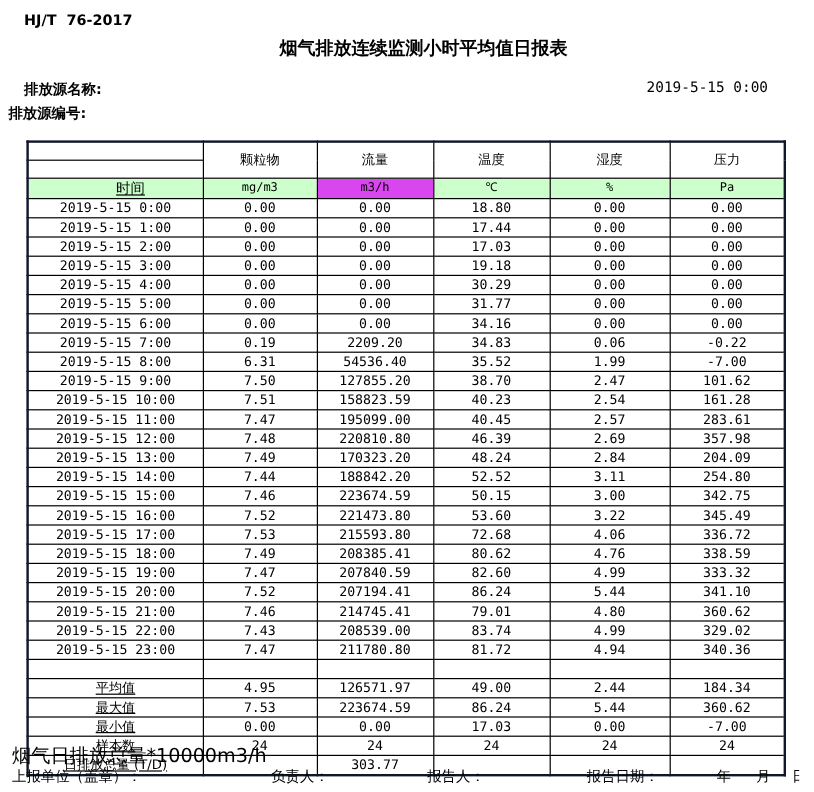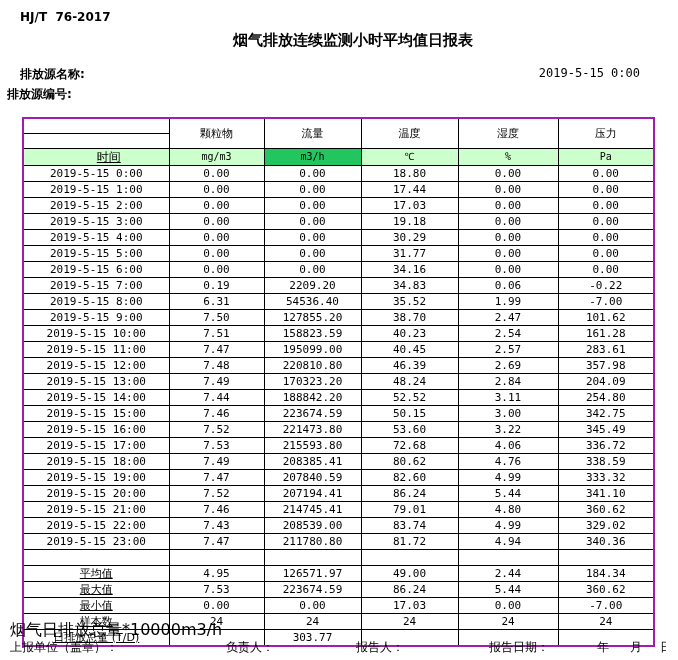--- a/index.html
+++ b/index.html
@@ -11,21 +11,21 @@
   }
   .std-code { position:absolute; left:20px; top:10px; font-size:12px; font-weight:bold; white-space:pre; }
   .title { position:absolute; left:0; top:31px; width:100%; text-align:center; font-size:15px; font-weight:bold;margin-left:20px; }
   .src-name { position:absolute; left:20px; top:66px; font-size:12px; font-weight:bold; }
   .src-id   { position:absolute; left:7px; top:86px; font-size:12px; font-weight:bold; }
   .report-dt { position:absolute; right:26px; top:66px; font-size:12px; font-family:"DejaVu Sans Mono", monospace; }
 
   table.report {
     position:absolute; left:22px; top:117px;
     border-collapse:collapse; table-layout:fixed;
-    width:633px; border:2px solid #a21caf;
+    width:633px; border:2px solid #0f172a;
   }
   table.report td {
     border:1px solid #000; text-align:center; vertical-align:middle;
     padding:0; height:15px; line-height:14px; font-size:11px; overflow:hidden;
     white-space:nowrap;
   }
   tr.hrow td { height:14px; }
   td.colname { font-size:12px; }
   tr.unitrow td { height:16px; font-size:10px; }
   .num { font-family:"DejaVu Sans Mono", monospace; }
@@ -71,21 +71,21 @@
         <td rowspan="2" class="colname">温度</td>
         <td rowspan="2" class="colname">湿度</td>
         <td rowspan="2" class="colname">压力</td>
       </tr>
       <tr class="hrow">
         <td></td>
       </tr>
       <tr class="unitrow green">
         <td class="u" style="font-size: 12px; background: rgb(204, 255, 204); padding-left: 25px;">时间</td>
         <td class="num" style="background: rgb(204, 255, 204);">mg/m3</td>
-        <td class="num" style="background: #22c55e;">m3/h</td>
+        <td class="num" style="background: #d946ef;">m3/h</td>
         <td class="num" style="background: rgb(204, 255, 204);">℃</td>
         <td class="num" style="background: rgb(204, 255, 204);">%</td>
         <td class="num" style="background: rgb(204, 255, 204); margin-top: 12px;">Pa</td>
       </tr>
     </thead>
     <tbody>
         <tr>
           <td class="num">2019-5-15 0:00</td>
           <td class="num">0.00</td>
           <td class="num">0.00</td>

